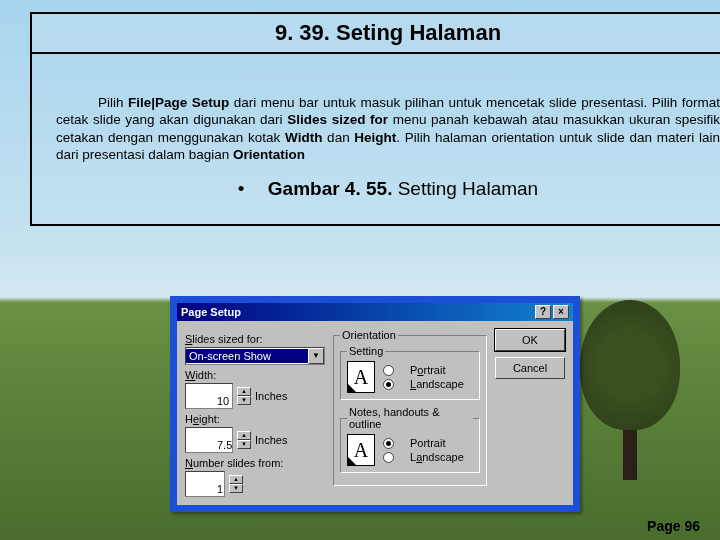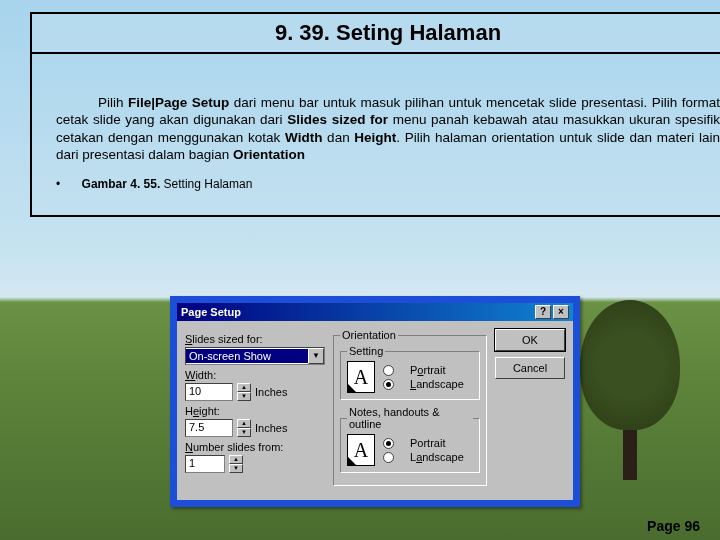--- a/index.html
+++ b/index.html
@@ -53,22 +53,22 @@
     background: rgba(200,225,240,0.4);
   }
   .body-cell {
     padding: 26px 24px 12px 24px;
     font-size: 13.5px;
     line-height: 1.3;
     text-align: justify;
   }
   .body-cell .indent { text-indent: 42px; }
   .caption-row {
-    text-align: left;
-    font-size: 12px;
+    text-align: center;
+    font-size: 19px;
     margin: 6px 0 10px 0;
   }
   .caption-row .bullet { margin-right: 18px; }
   .pagenum {
     position: absolute;
     right: 20px;
     bottom: 6px;
     font-weight: bold;
     font-size: 14px;
     color: #000;
@@ -125,24 +125,24 @@
   }
   .combo.selected .ctext { background:#000080; color:#fff; }
   .combo .ctext { flex:1; padding:1px 3px; font-size:11px; }
   .combo .cbtn {
     width:16px; height:16px; background:#c0c0c0;
     border:1px solid #fff; border-right-color:#404040; border-bottom-color:#404040;
     text-align:center; font-size:8px; line-height:14px;
   }
   .row { display:flex; align-items:center; gap:4px; margin-top:2px; }
   .numbox {
-    width:48px; height:18px;
-    display:flex; align-items:flex-start;
+    width:48px; height:26px;
+    display:flex; align-items:flex-end;
     border:1px solid #808080; background:#fff;
-    border-top-color:#404040; border-left-color:#404040;
+    border-top-color:#404040; border-left-color:#404040;padding-left:28px;
   }
   .numbox .ntext { flex:1; padding:1px 3px; font-size:11px; }
   .spin { display:flex; flex-direction:column; }
   .spin div {
     width:14px; height:9px;
     background:#c0c0c0;
     border:1px solid #fff; border-right-color:#404040; border-bottom-color:#404040;
     font-size:6px; text-align:center; line-height:7px;
   }
   fieldset {

